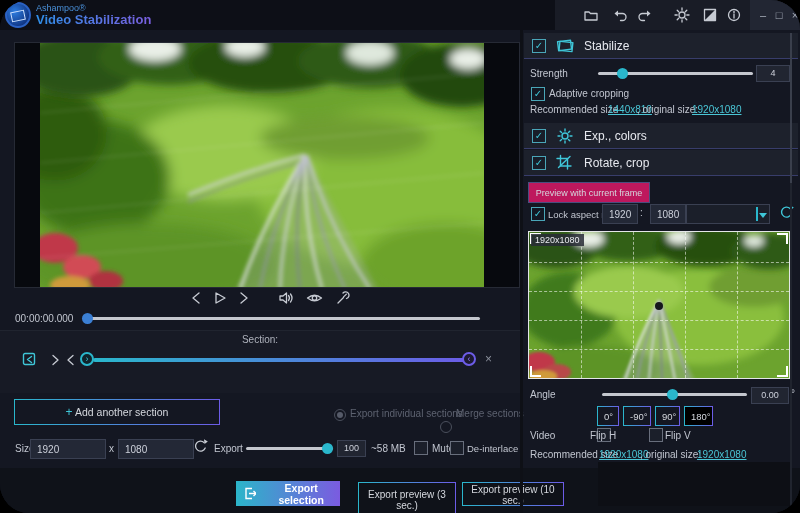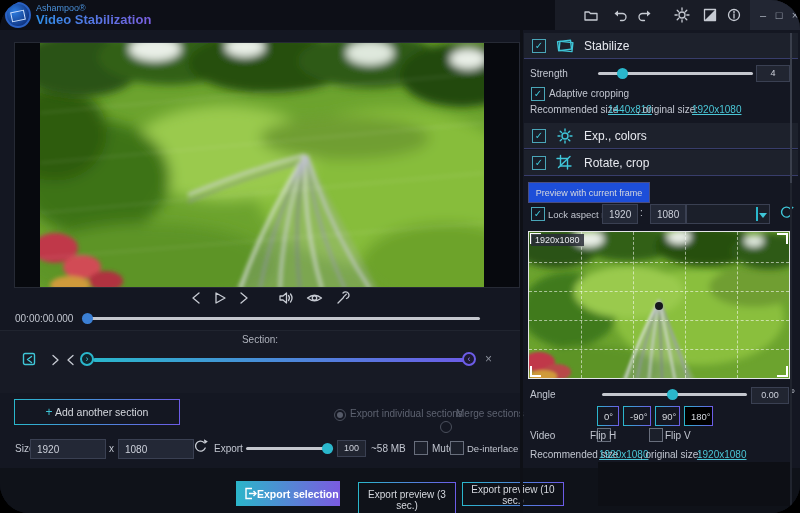--- a/index.html
+++ b/index.html
@@ -207,21 +207,21 @@
       </svg></div>
   <div class="a" style="left:65px;top:353px;"><svg width="11" height="14">
         <polyline class="ico" points="8,2.5 3,7 8,11.5"></polyline>
       </svg></div>
 
   <div class="a" style="left:93px;top:358px;width:377px;height:4px;border-radius:2px;background:linear-gradient(90deg,#2ab7cc,#6c5ce7);"></div>
   <div class="a" style="left:80px;top:352px;width:14px;height:14px;border-radius:50%;border:2px solid #2ab7cc;background:#10242c;box-sizing:border-box;color:#3fc6d8;font-size:9px;line-height:10px;text-align:center;">›</div>
   <div class="a" style="left:462px;top:352px;width:14px;height:14px;border-radius:50%;border:2px solid #6c5ce7;background:#1d1a33;box-sizing:border-box;color:#8f7df0;font-size:9px;line-height:10px;text-align:center;">‹</div>
   <div class="a" style="left:485px;top:352px;font-size:12px;color:#8a8f9b;cursor:pointer;">×</div>
 
-  <button class="a gbtn" style="left:14px;top:399px;width:166px;height:26px;font-size:10.5px;background:#141722;">
+  <button class="a gbtn" style="left:14px;top:399px;width:206px;height:26px;font-size:10.5px;background:#141722;">
     <span style="color:#3fc6d8;font-size:12px;">+</span>
     <span>Add another section</span>
   </button>
   <div class="a radio sel" style="left:334px;top:409px;"></div>
   <div class="a lbl dim" style="left:350px;top:408px;">Export individual sections</div>
   <div class="a radio" style="left:440px;top:409px;"></div>
   <div class="a lbl dim" style="left:456px;top:408px;">Merge sections</div>
 
   <div class="a lbl" style="left:15px;top:443px;">Size</div>
   <input class="a inp" style="left: 30px; top: 439px; width: 62px;" value="1920">
@@ -239,21 +239,21 @@
   <div class="a vbox" style="left:337px;top:440px;width:27px;height:15px;line-height:15px;">100</div>
   <div class="a lbl" style="left:371px;top:443px;">~58 MB</div>
   <div class="a chk off" style="left:414px;top:441px;"></div>
   <div class="a lbl" style="left:432px;top:443px;">Mute</div>
   <div class="a chk off" style="left:450px;top:441px;"></div>
   <div class="a lbl" style="left:467px;top:443px;font-size:9.5px;">De-interlace</div>
 
   <div class="a" style="left:0;top:468px;width:800px;height:45px;background:#0f1219;"></div>
   <button class="a" style="left:236px;top:481px;width:104px;height:25px;border:none;cursor:pointer;
        background:linear-gradient(90deg,#2bb5c9,#7b5be0);color:#fff;font-weight:bold;font-size:10.5px;
-       font-family:inherit;display:flex;align-items:center;padding:0 0 0 8px;">
+       font-family:inherit;display:flex;align-items:center;gap:6px;padding:0 0 0 8px;">
     <svg width="13" height="13">
         <path d="M8,1.5 H2 V11.5 H8" stroke="#fff" fill="none" stroke-width="1.4"></path>
         <line x1="5" y1="6.5" x2="12" y2="6.5" stroke="#fff" stroke-width="1.4"></line>
         <polyline points="9.5,4 12,6.5 9.5,9" stroke="#fff" fill="none" stroke-width="1.4"></polyline>
       </svg>
     <span>Export selection</span>
   </button>
   <button class="a gbtn" style="left:358px;top:482px;width:98px;height:35px;font-size:10px;background:#0f1219;">Export preview (3 sec.)</button>
   <button class="a gbtn" style="left:462px;top:482px;width:102px;height:24px;font-size:10px;background:#0f1219;">Export preview (10 sec.)</button>
 
@@ -299,21 +299,21 @@
   <div class="a hdr" style="top:150px;">
     <span class="chk">✓</span>
     <svg width="20" height="17">
         <path class="tico" d="M5.5,1.5 V12 H16"></path>
         <path class="tico" d="M2,4.5 H12.5 V15"></path>
         <line class="tico" x1="3.5" y1="13.5" x2="15" y2="2.5"></line>
       </svg>
     <span class="htxt">Rotate, crop</span>
   </div>
 
-  <button class="a" style="left:528px;top:182px;width:122px;height:21px;background:#1d4ed8;border:1px solid #4a4e80;
+  <button class="a" style="left:528px;top:182px;width:122px;height:21px;background:#be185d;border:1px solid #4a4e80;
        color:#d5d8de;font-size:9px;font-family:inherit;cursor:pointer;">Preview with current frame</button>
 
   <div class="a chk" style="left:531px;top:207px;">✓</div>
   <div class="a lbl" style="left:548px;top:209px;font-size:9.5px;">Lock aspect ratio</div>
   <input class="a inp" style="left: 602px; top: 204px; width: 22px; text-align: center;" value="1920">
   <div class="a lbl" style="left:640px;top:207px;">:</div>
   <input class="a inp" style="left: 650px; top: 204px; width: 22px; text-align: center;" value="1080">
   <div class="a" style="left:686px;top:204px;width:84px;height:20px;background:#1b1f2a;border:1px solid #3a4052;box-sizing:border-box;">
     <div class="a" style="right:11px;top:2px;bottom:2px;width:2px;background:#2ab7cc;"></div>
     <div class="a" style="right:2px;top:8px;width:0;height:0;border-left:4px solid transparent;border-right:4px solid transparent;border-top:5px solid #3fc6d8;"></div>

